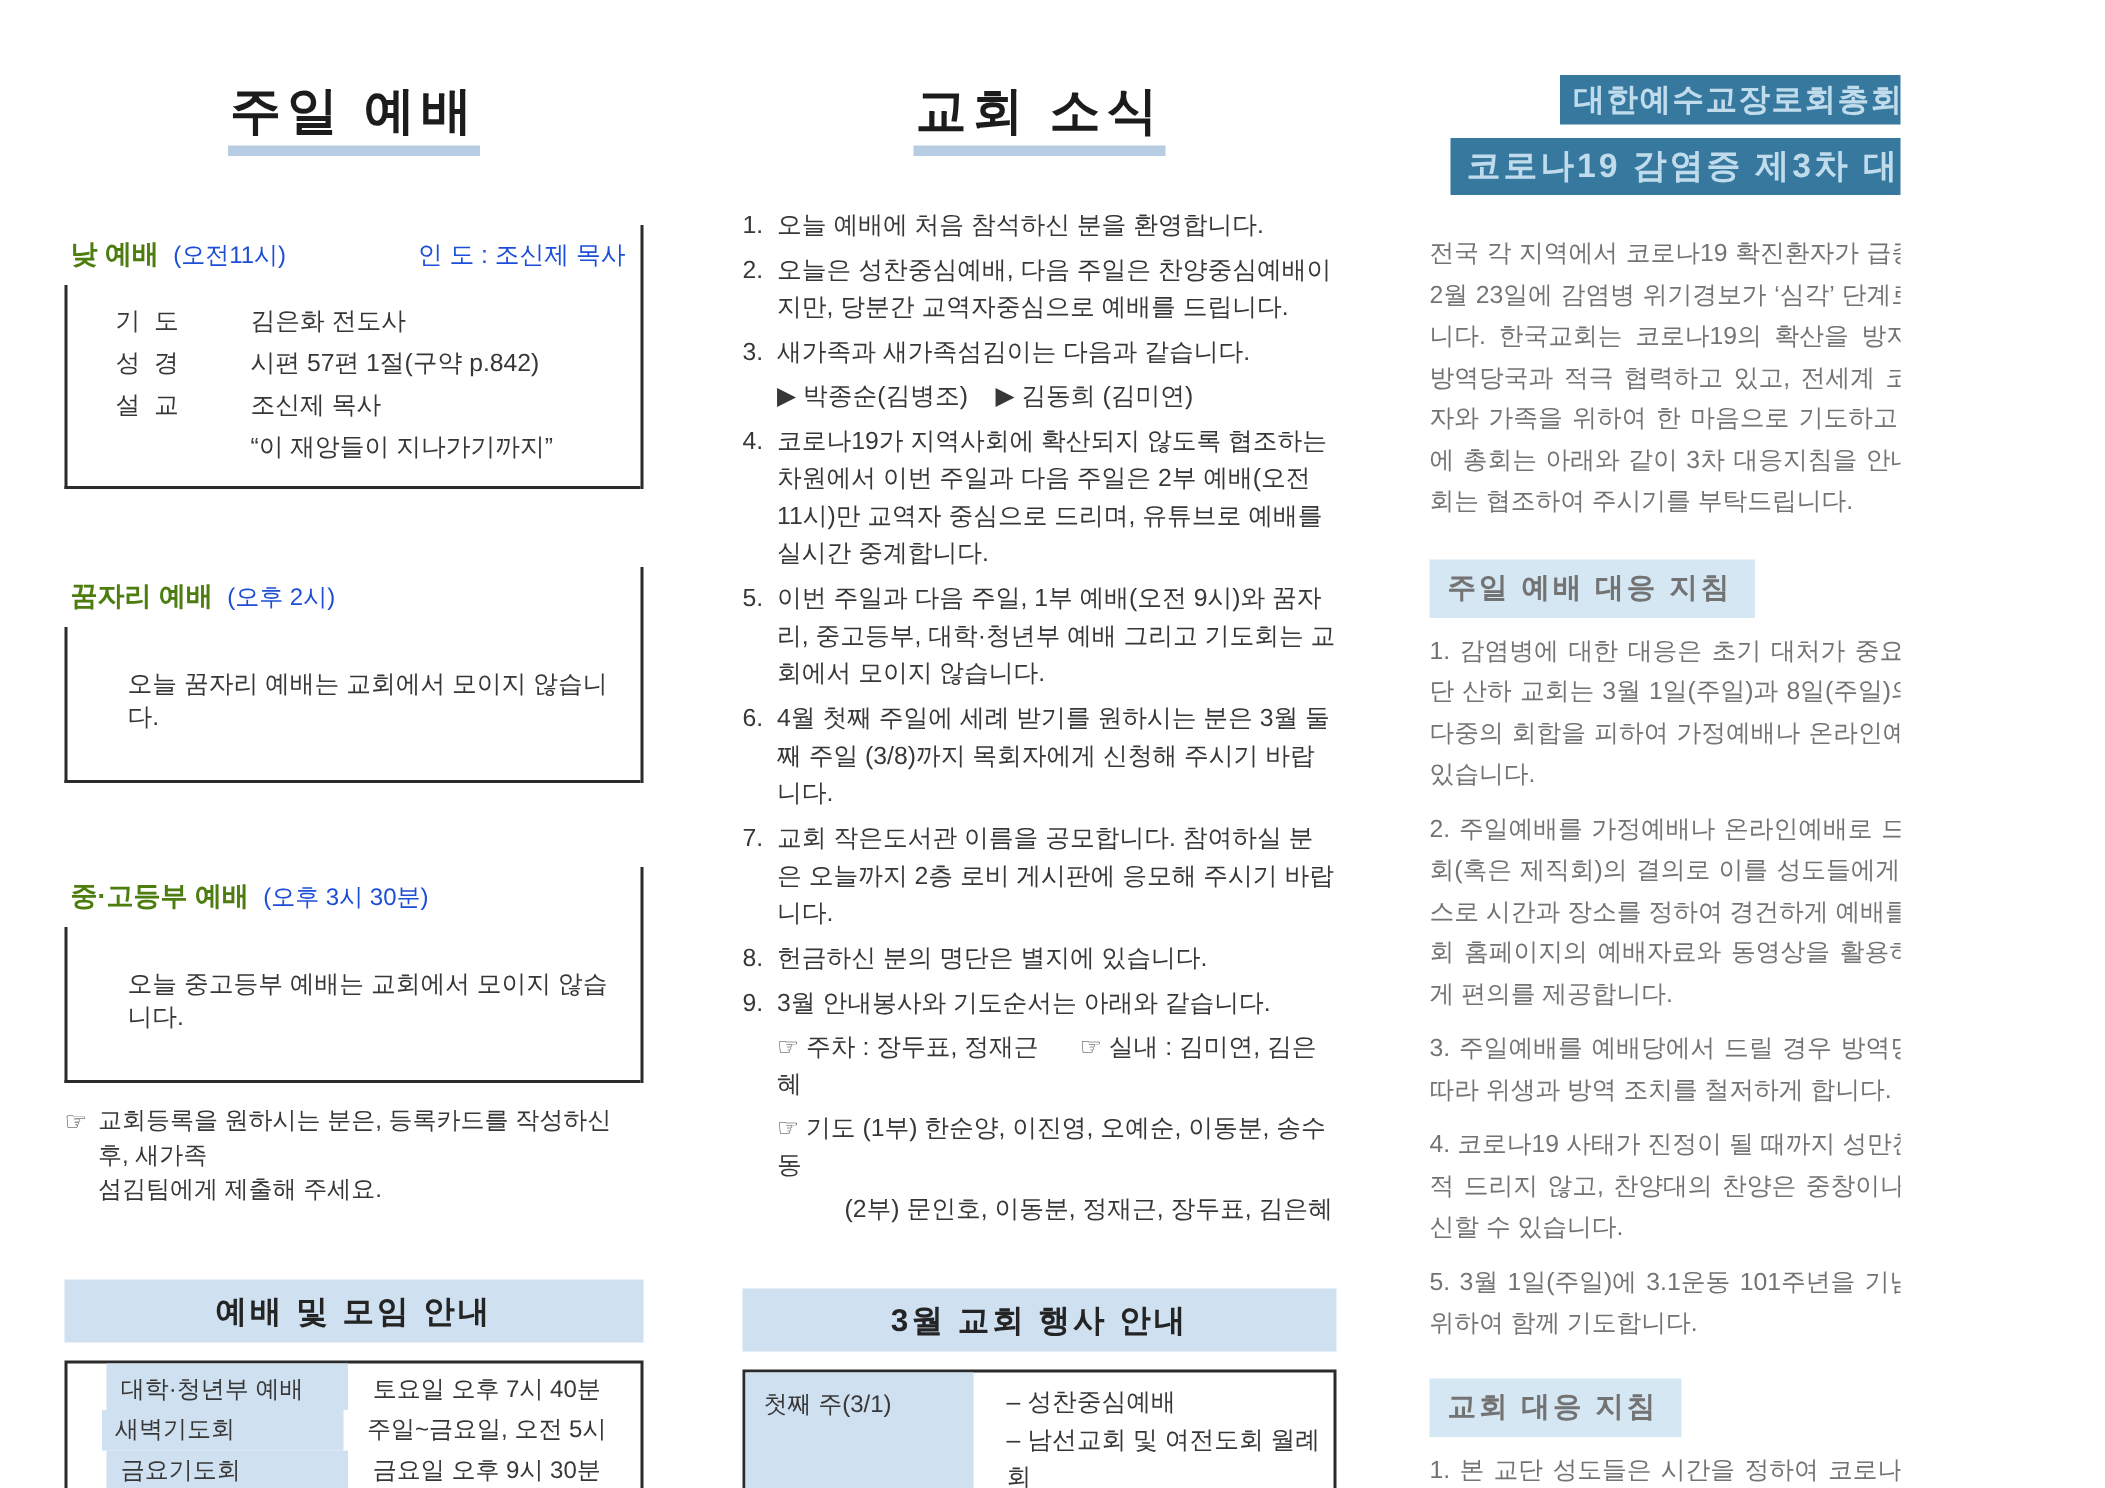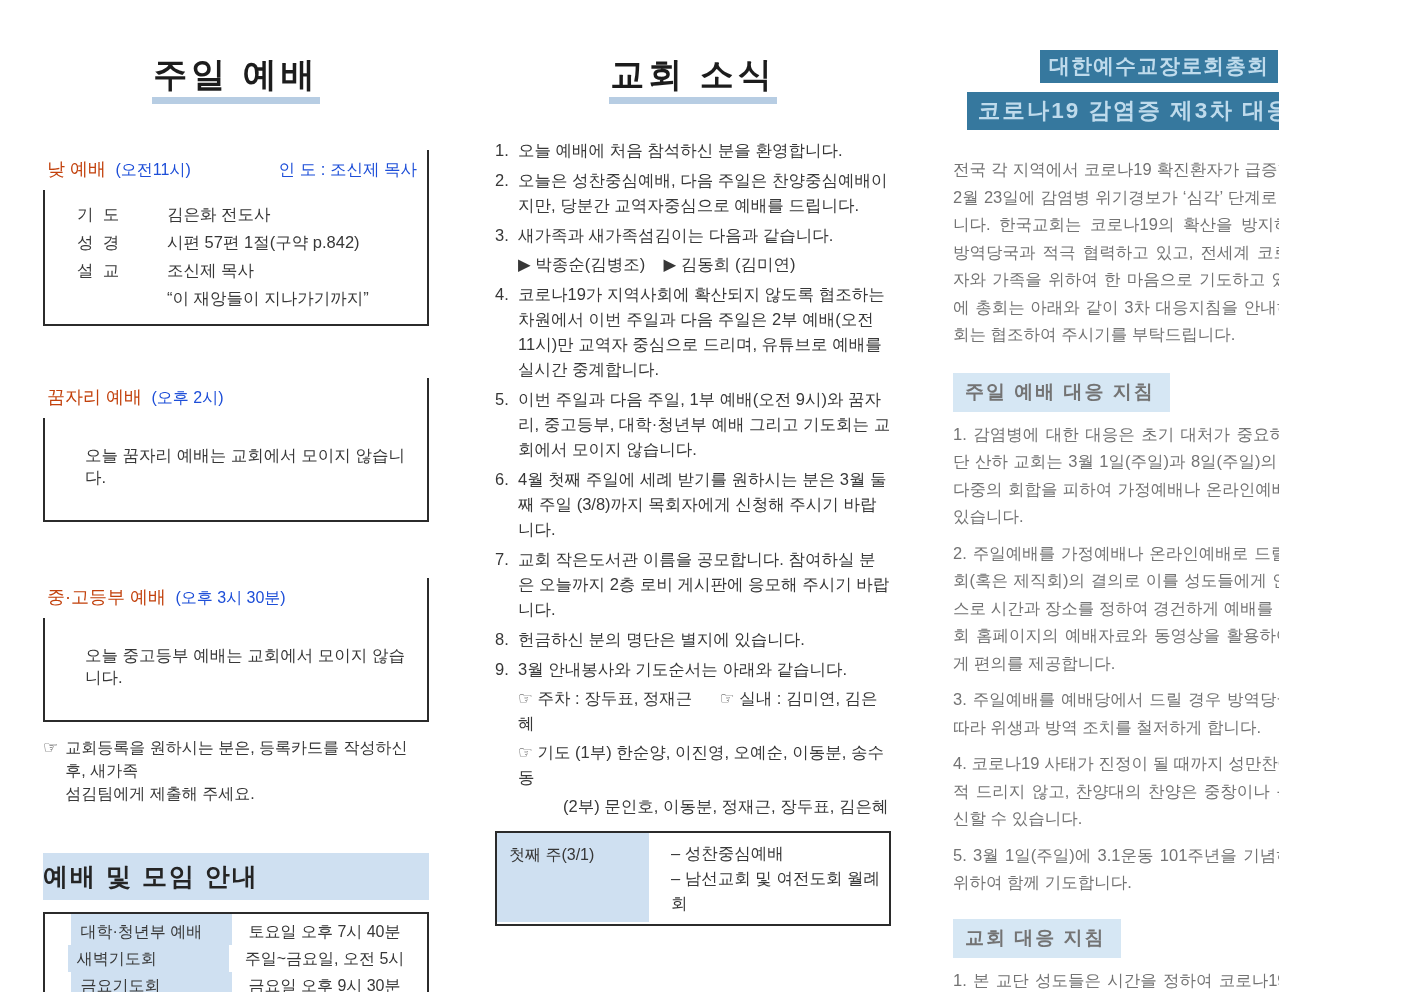--- a/index.html
+++ b/index.html
@@ -1,56 +1,56 @@
 <!DOCTYPE html>
 <html><head>
 <meta charset="utf-8">
 <style>
   html,body { margin:0; padding:0; background:#ffffff; }
   body {
     font-family: "Liberation Sans", "DejaVu Sans", sans-serif;
     color:#373737;
     -webkit-font-smoothing: antialiased;
   }
-  .page { position:relative; width:1267px; height:992px; background:#ffffff; overflow:hidden;padding-left:12px; }
+  .page { position:relative; width:1267px; height:992px; background:#ffffff; overflow:hidden; }
 
   .col { position:absolute; top:0; }
   .col1 { left:43px;  width:386px; }
   .col2 { left:495px; width:396px; }
   .col3 { left:953px; width:412px; }
 
   
   .big-title { text-align:center; margin-top:52px; }
   .big-title .tt {
     display:inline-block; font-size:34px; font-weight:bold; color:#1c1c1c;
     letter-spacing:4px; line-height:44px;
   }
   .title-bar { width:168px; height:7px; background:#b7cde3; margin:1px auto 0 auto; }
 
   
   .wsec { border-right:2px solid #2b2b2b; }
   .wsec-head { display:flex; justify-content:space-between; align-items:baseline; padding:7px 10px 9px 4px; }
-  .wname { font-size:18px; font-weight:normal; color:#c2410c; }
+  .wname { font-size:18px; font-weight:bold; color:#4d7c0f; }
   .wtime { font-size:16px; font-weight:normal; color:#1d4ed8; margin-left:5px; }
   .wlead { font-size:16.5px; color:#1d4ed8; }
   .wsec-body { border-left:2px solid #2b2b2b; border-bottom:2px solid #2b2b2b; }
   .day-body { padding:10px 6px 12px 0; }
   .rrow { display:flex; font-size:16.5px; line-height:28px; }
   .rlab { width:90px; margin-left:32px; white-space:pre-wrap; }
   .rval { white-space:pre-wrap; }
   .quote { margin-left:122px; font-size:16.5px; line-height:28px; }
   .notice-body { padding:27px 6px 31px 40px; font-size:16.5px; }
 
   .note { display:flex; margin-top:14px; font-size:16px; line-height:23px; }
   .note-icon { flex:none; margin-right:7px; font-size:17px; }
   .note-line { white-space:pre-wrap; }
 
   
   .bar-hdr {
-    background:#cfe0f1; text-align:left; font-weight:bold; font-size:25px;
+    background:#cfe0f1; text-align:center; font-weight:bold; font-size:21px;
     color:#242424; padding:7px 0; letter-spacing:2px;
   }
   .mt-meet { margin-top:48px; }
   .mtable { border:2px solid #2b2b2b; margin-top:12px; }
   .mrow { display:flex;justify-content:center; }
   .mname {
     background:#cfe0f1; width:152px; flex:none; padding:3px 0 3px 9px;
     font-size:16px; line-height:21px;
   }
   .mtime { padding:3px 0 3px 16px; font-size:16px; line-height:21px; white-space:pre-wrap; }
@@ -222,20 +222,21 @@
       </div>
       <div class="mi">
         <span class="n">9.</span>
         <span class="t">3월 안내봉사와 기도순서는 아래와 같습니다.</span>
       </div>
       <div class="sub-line">☞ 주차 : 장두표, 정재근      ☞ 실내 : 김미연, 김은혜</div>
       <div class="sub-line">☞ 기도 (1부) 한순양, 이진영, 오예순, 이동분, 송수동</div>
       <div class="sub-line deep">(2부) 문인호, 이동분, 정재근, 장두표, 김은혜</div>
     </div>
 
+    <div class="bar-hdr mt-events">3월 교회 행사 안내</div>
     <div class="etable">
       <div class="erow">
         <div class="eweek">첫째 주(3/1)</div>
         <div class="eitems">– 성찬중심예배
 – 남선교회 및 여전도회 월례회</div>
       </div>
 
     </div>
   </div>
 

